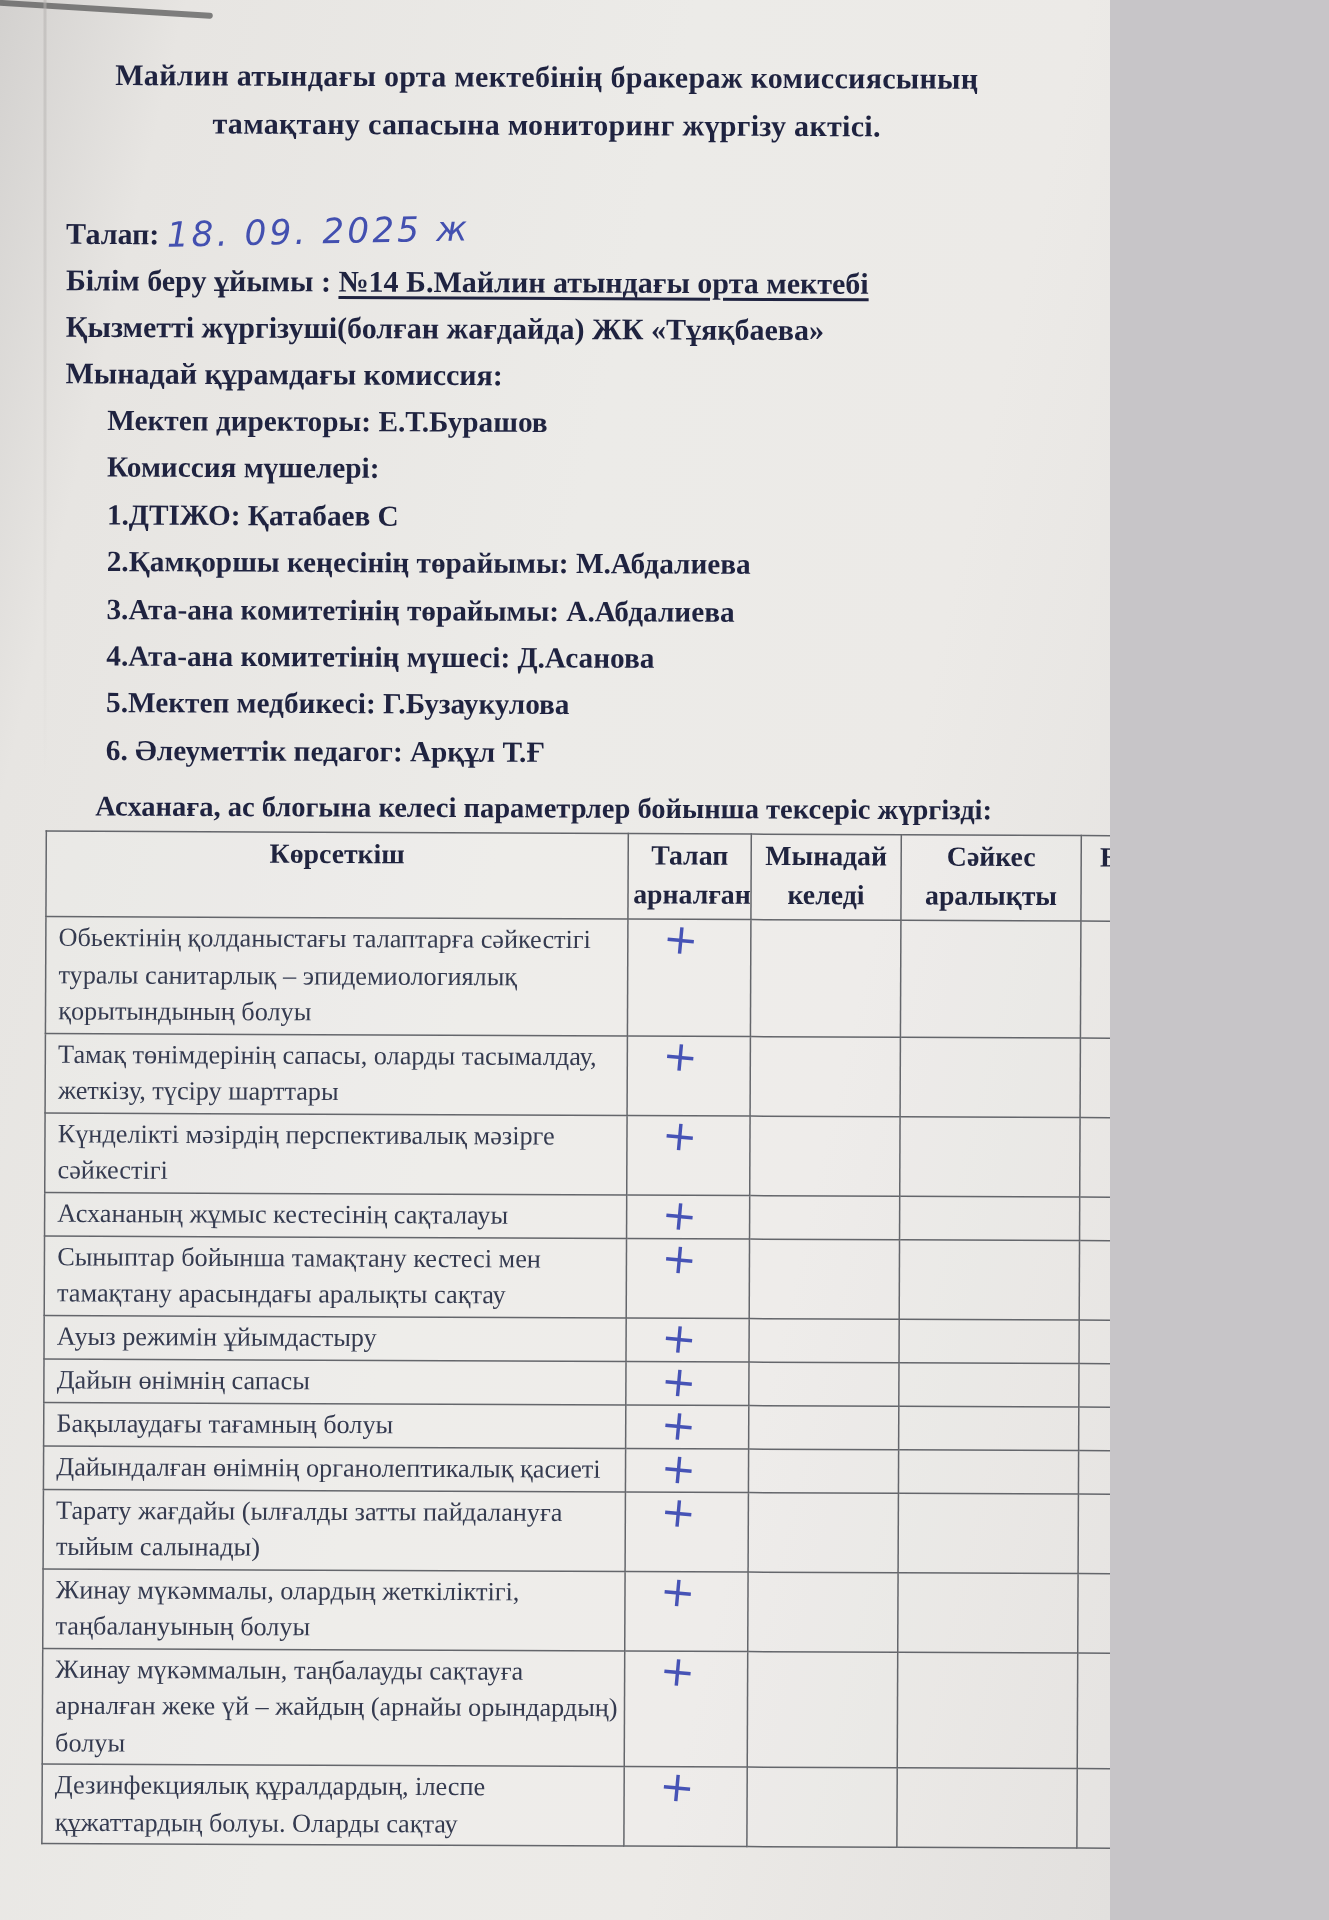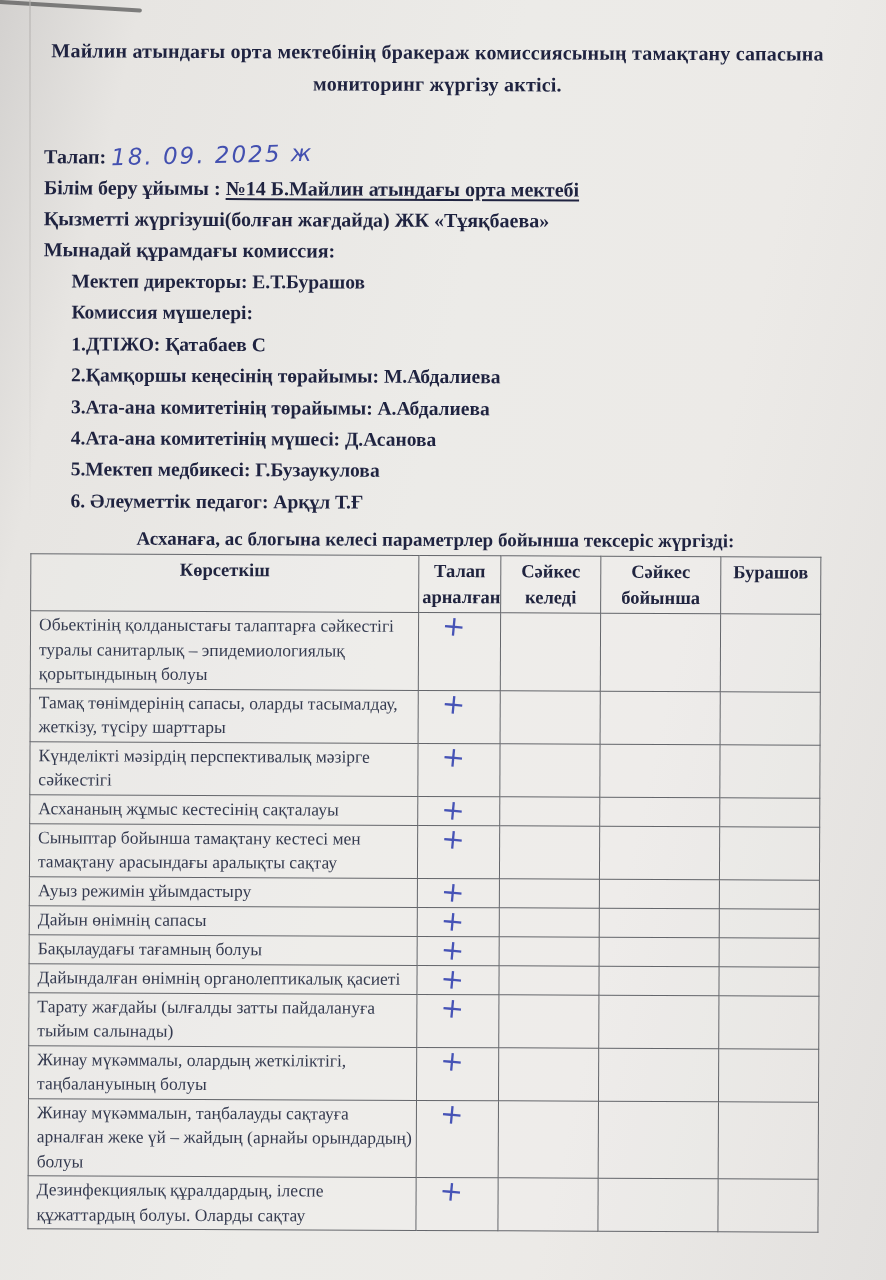--- a/index.html
+++ b/index.html
@@ -5,21 +5,21 @@
   html, body {
     margin: 0;
     padding: 0;
     width: 886px;
     height: 1280px;
     background: #c7c5c8;
     overflow: hidden;
   }
   .photo {
     position: relative;
-    width: 886px;
+    width: 740px;
     height: 1280px;
     background: linear-gradient(103deg, #d3d1cf 0%, #e7e5e2 12%, #ecebe8 45%, #eceae7 70%, #e2e0de 100%);
     overflow: hidden;
   }
   
   .edge-line {
     position: absolute;
     top: 4px;
     left: -8px;
     width: 150px;
@@ -176,22 +176,22 @@
         <col style="width:388px">
         <col style="width:82px">
         <col style="width:100px">
         <col style="width:120px">
         <col style="width:100px">
       </colgroup>
       <thead>
         <tr>
           <th>Көрсеткіш</th>
           <th>Талап арналған</th>
-          <th>Сәйкес келеді</th>
-          <th>Сәйкес бойынша</th>
+          <th>Мынадай келеді</th>
+          <th>Сәйкес аралықты</th>
           <th>Бурашов</th>
         </tr>
       </thead>
       <tbody id="inspection-table-body">
           <tr>
             <td class="indicator-cell">Обьектінің қолданыстағы талаптарға сәйкестігі туралы санитарлық – эпидемиологиялық қорытындының болуы</td>
             <td class="mark-cell"><span class="hand-mark">+</span></td>
             <td class="mark-cell"></td>
             <td class="mark-cell"></td>
             <td class="mark-cell"></td>

